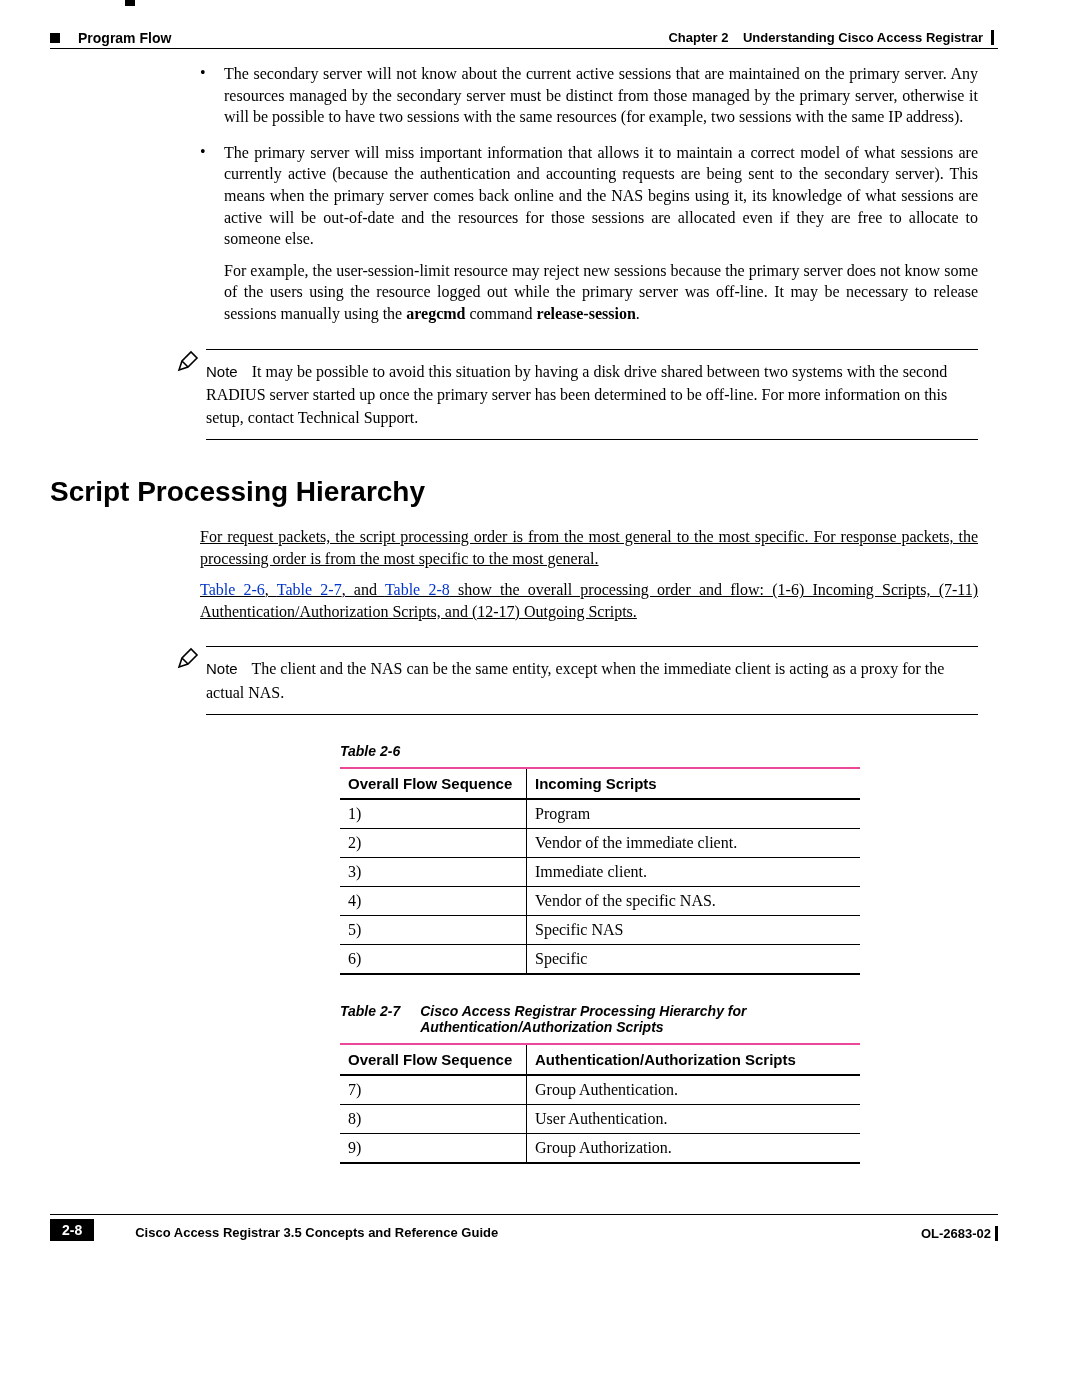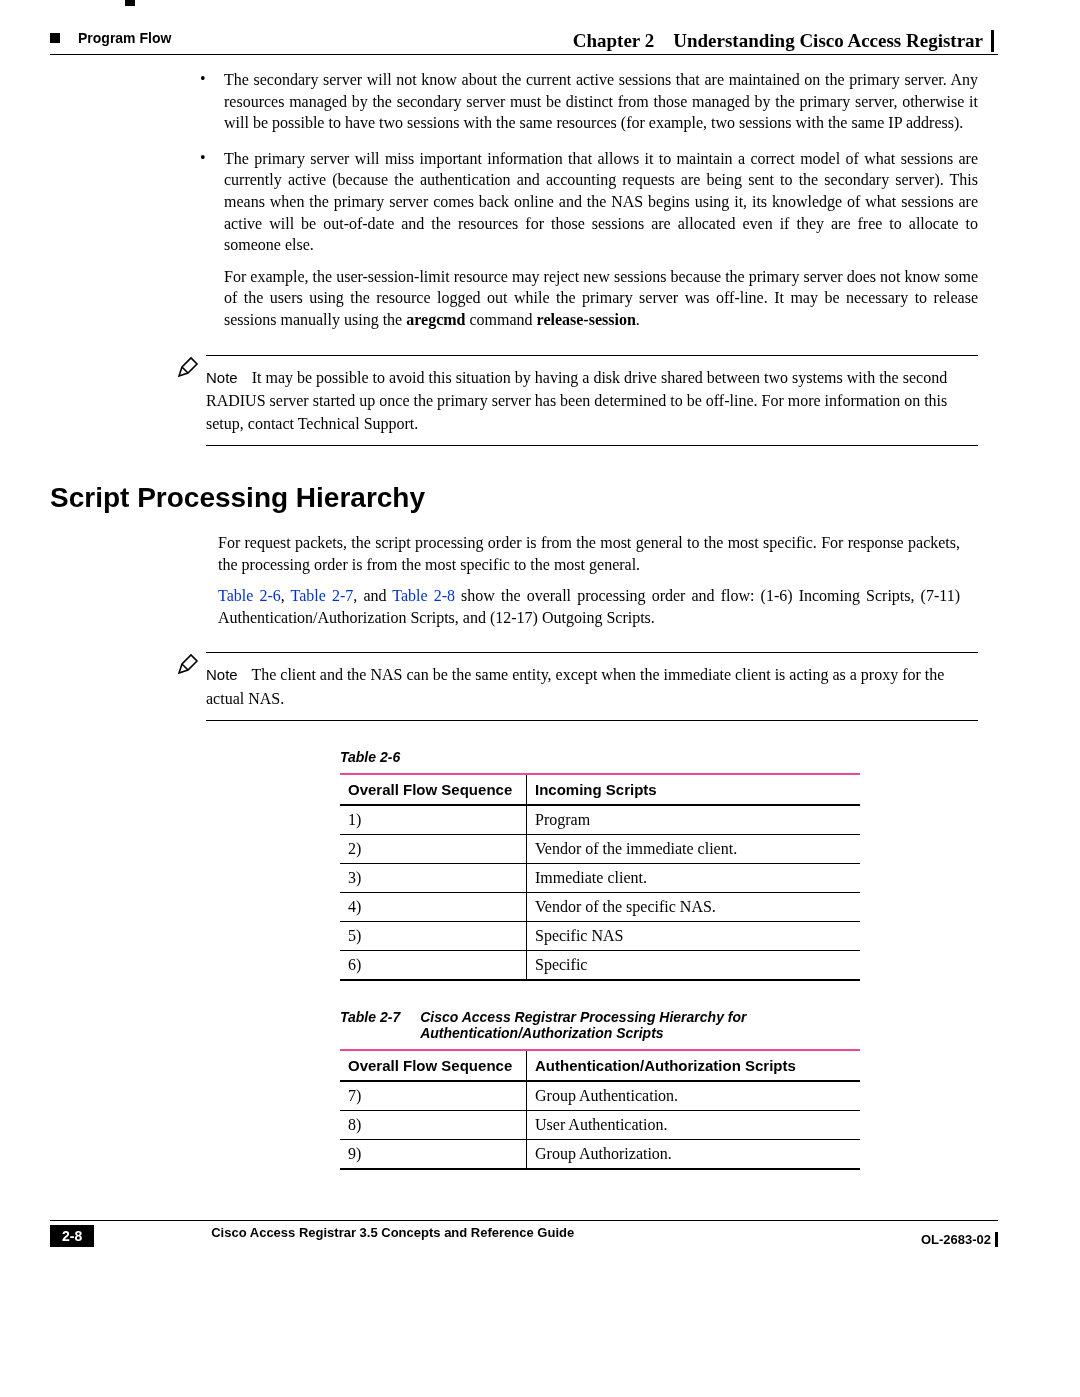--- a/index.html
+++ b/index.html
@@ -33,22 +33,22 @@
     font-size: 14px;
   }
   .header-square {
     width: 10px;
     height: 10px;
     background: #000;
     display: inline-block;
   }
   .header-right {
     text-align: right;
-    font-family: Liberation Serif, serif;
-    font-size: 19px;
+    font-family: Liberation Sans, sans-serif;
+    font-size: 13px;
     font-weight: bold;
     padding-right: 4px;
   }
   .header-right .chapter-line {
     border-right: 3px solid #000;
     padding-right: 8px;
     display: inline-block;
   }
   .content {
     margin-left: 150px;
@@ -106,22 +106,23 @@
     line-height: 1.45;
   }
   .section-heading {
     font-family: Arial, Helvetica, sans-serif;
     font-weight: bold;
     font-size: 28px;
     margin: 36px 0 18px -150px;
   }
   .intro-para {
     line-height: 1.35;
-    margin: 10px 18px;
+    margin: 10px 0;
     text-align: justify;
+    text-decoration: underline;
   }
   .link { color: #0033cc; }
   .table-wrap {
     margin: 28px 0 0 140px;
     width: 520px;
   }
   .table-caption {
     font-family: Arial, Helvetica, sans-serif;
     font-style: italic;
     font-weight: bold;
@@ -162,33 +163,33 @@
     padding-top: 4px;
     display: flex;
     justify-content: space-between;
     align-items: flex-end;
     font-family: Arial, Helvetica, sans-serif;
     font-size: 13px;
     font-weight: bold;
   }
   .footer-left {
     display: flex;
-    align-items: flex-start;
-    gap: 13px;
+    align-items: flex-end;
+    gap: 3px;
   }
   .page-badge {
     background: #000;
     color: #fff;
     padding: 3px 12px;
     font-weight: bold;
     font-size: 14px;
     display: inline-block;
   }
   .footer-title {
-    margin-left: 104px;
+    margin-left: 38px;
     padding-bottom: 1px;
   }
   .footer-right {
     border-right: 3px solid #000;
     padding-right: 4px;
   }
   .footer-top-square {
     width:10px; height:10px; background:#000; display:inline-block;
     position: relative; top: 14px;
   }

